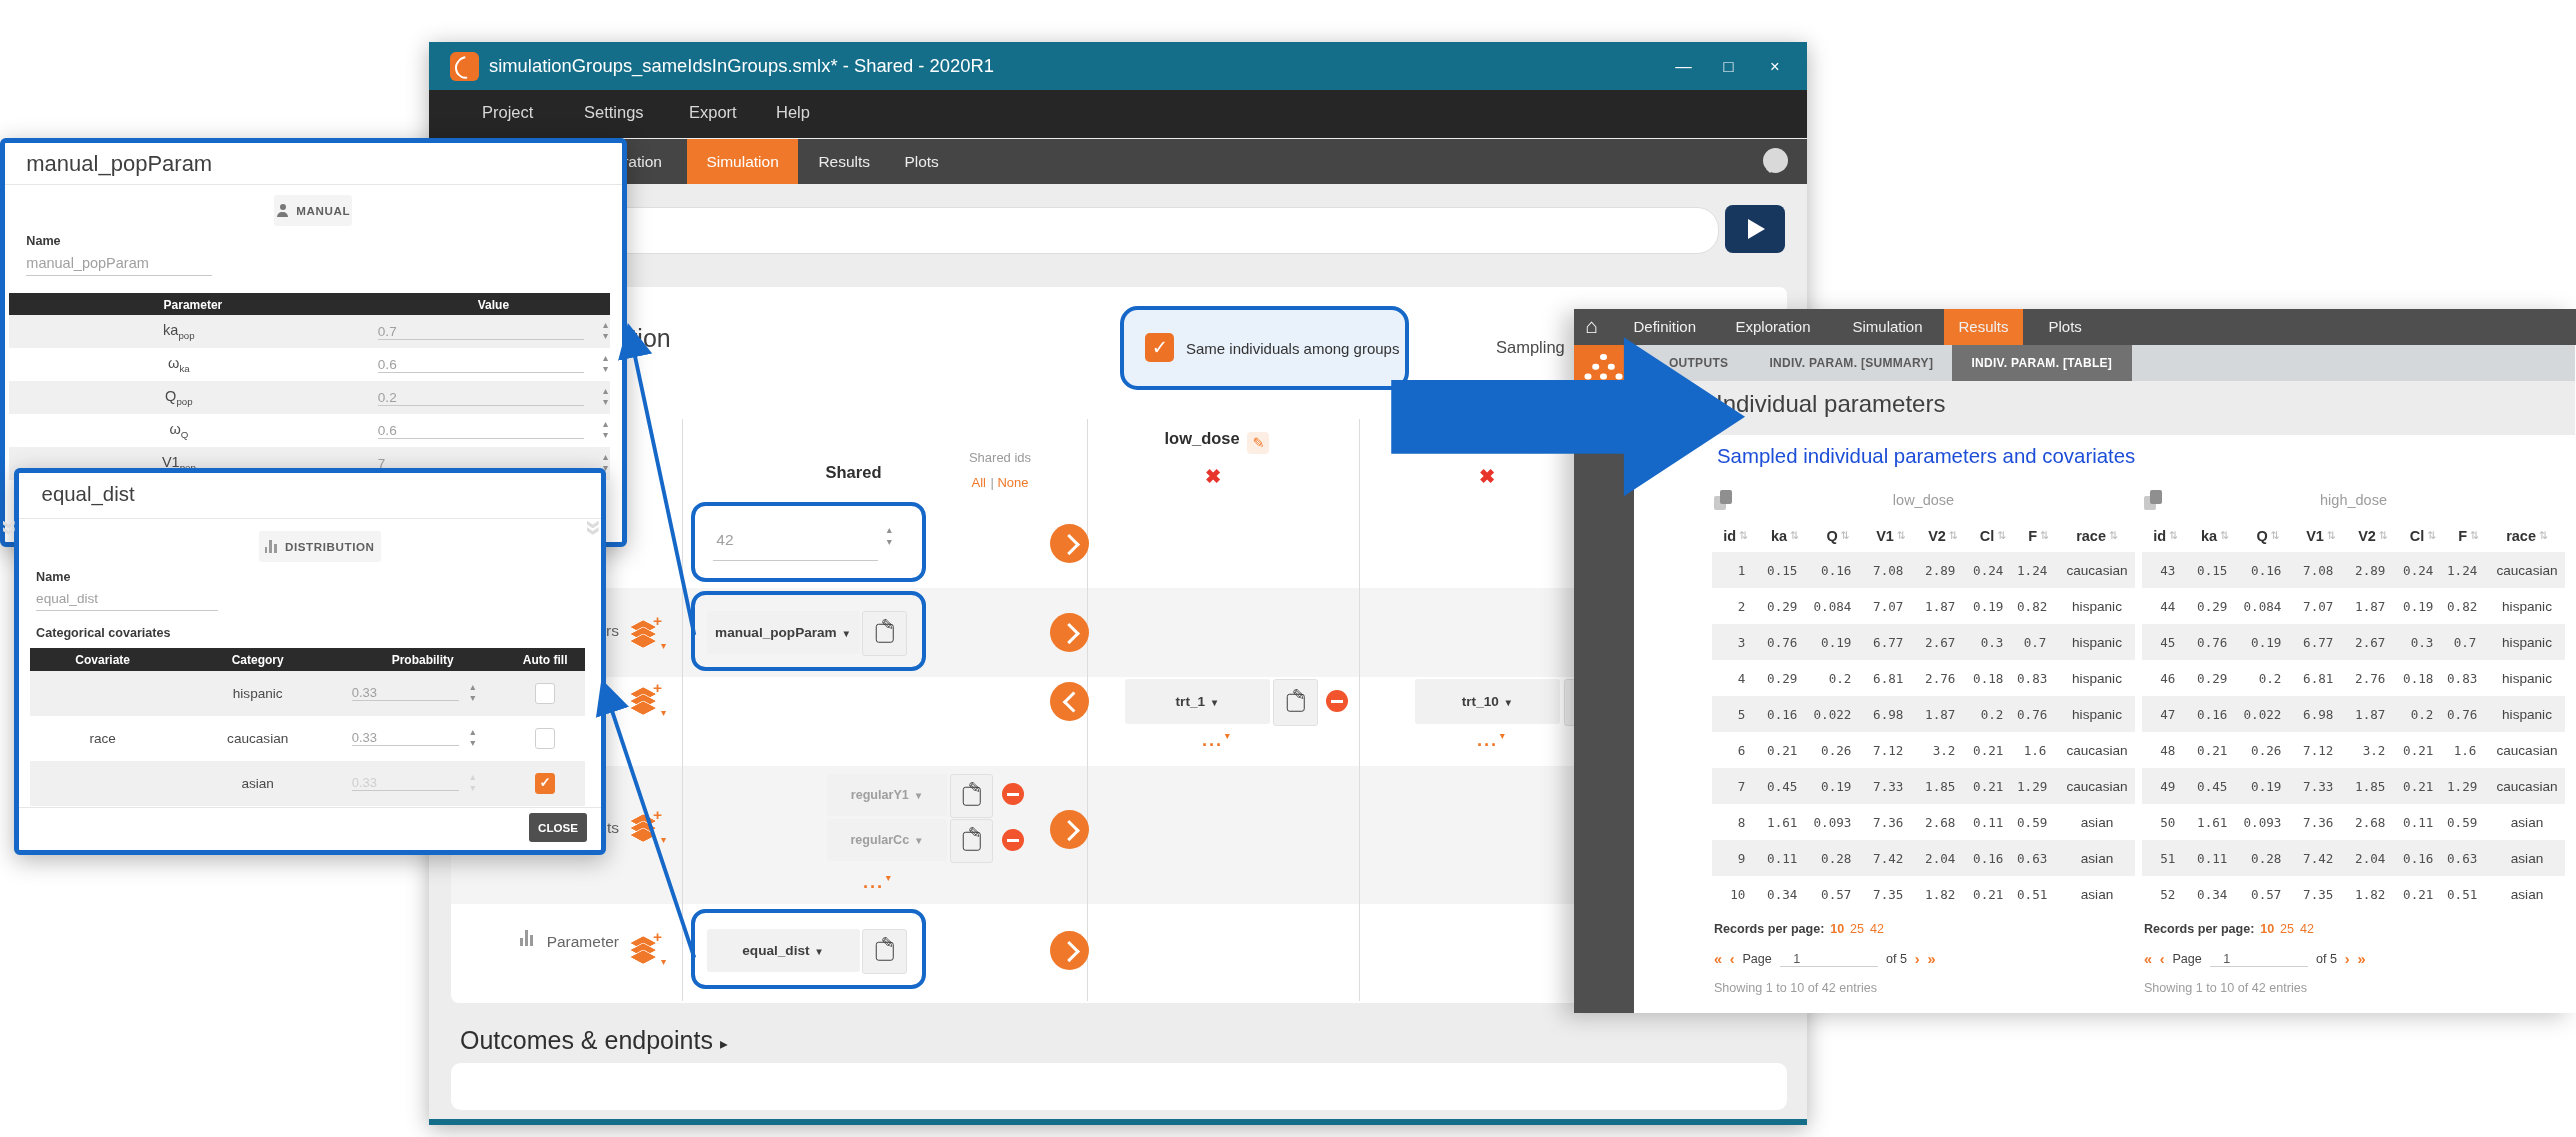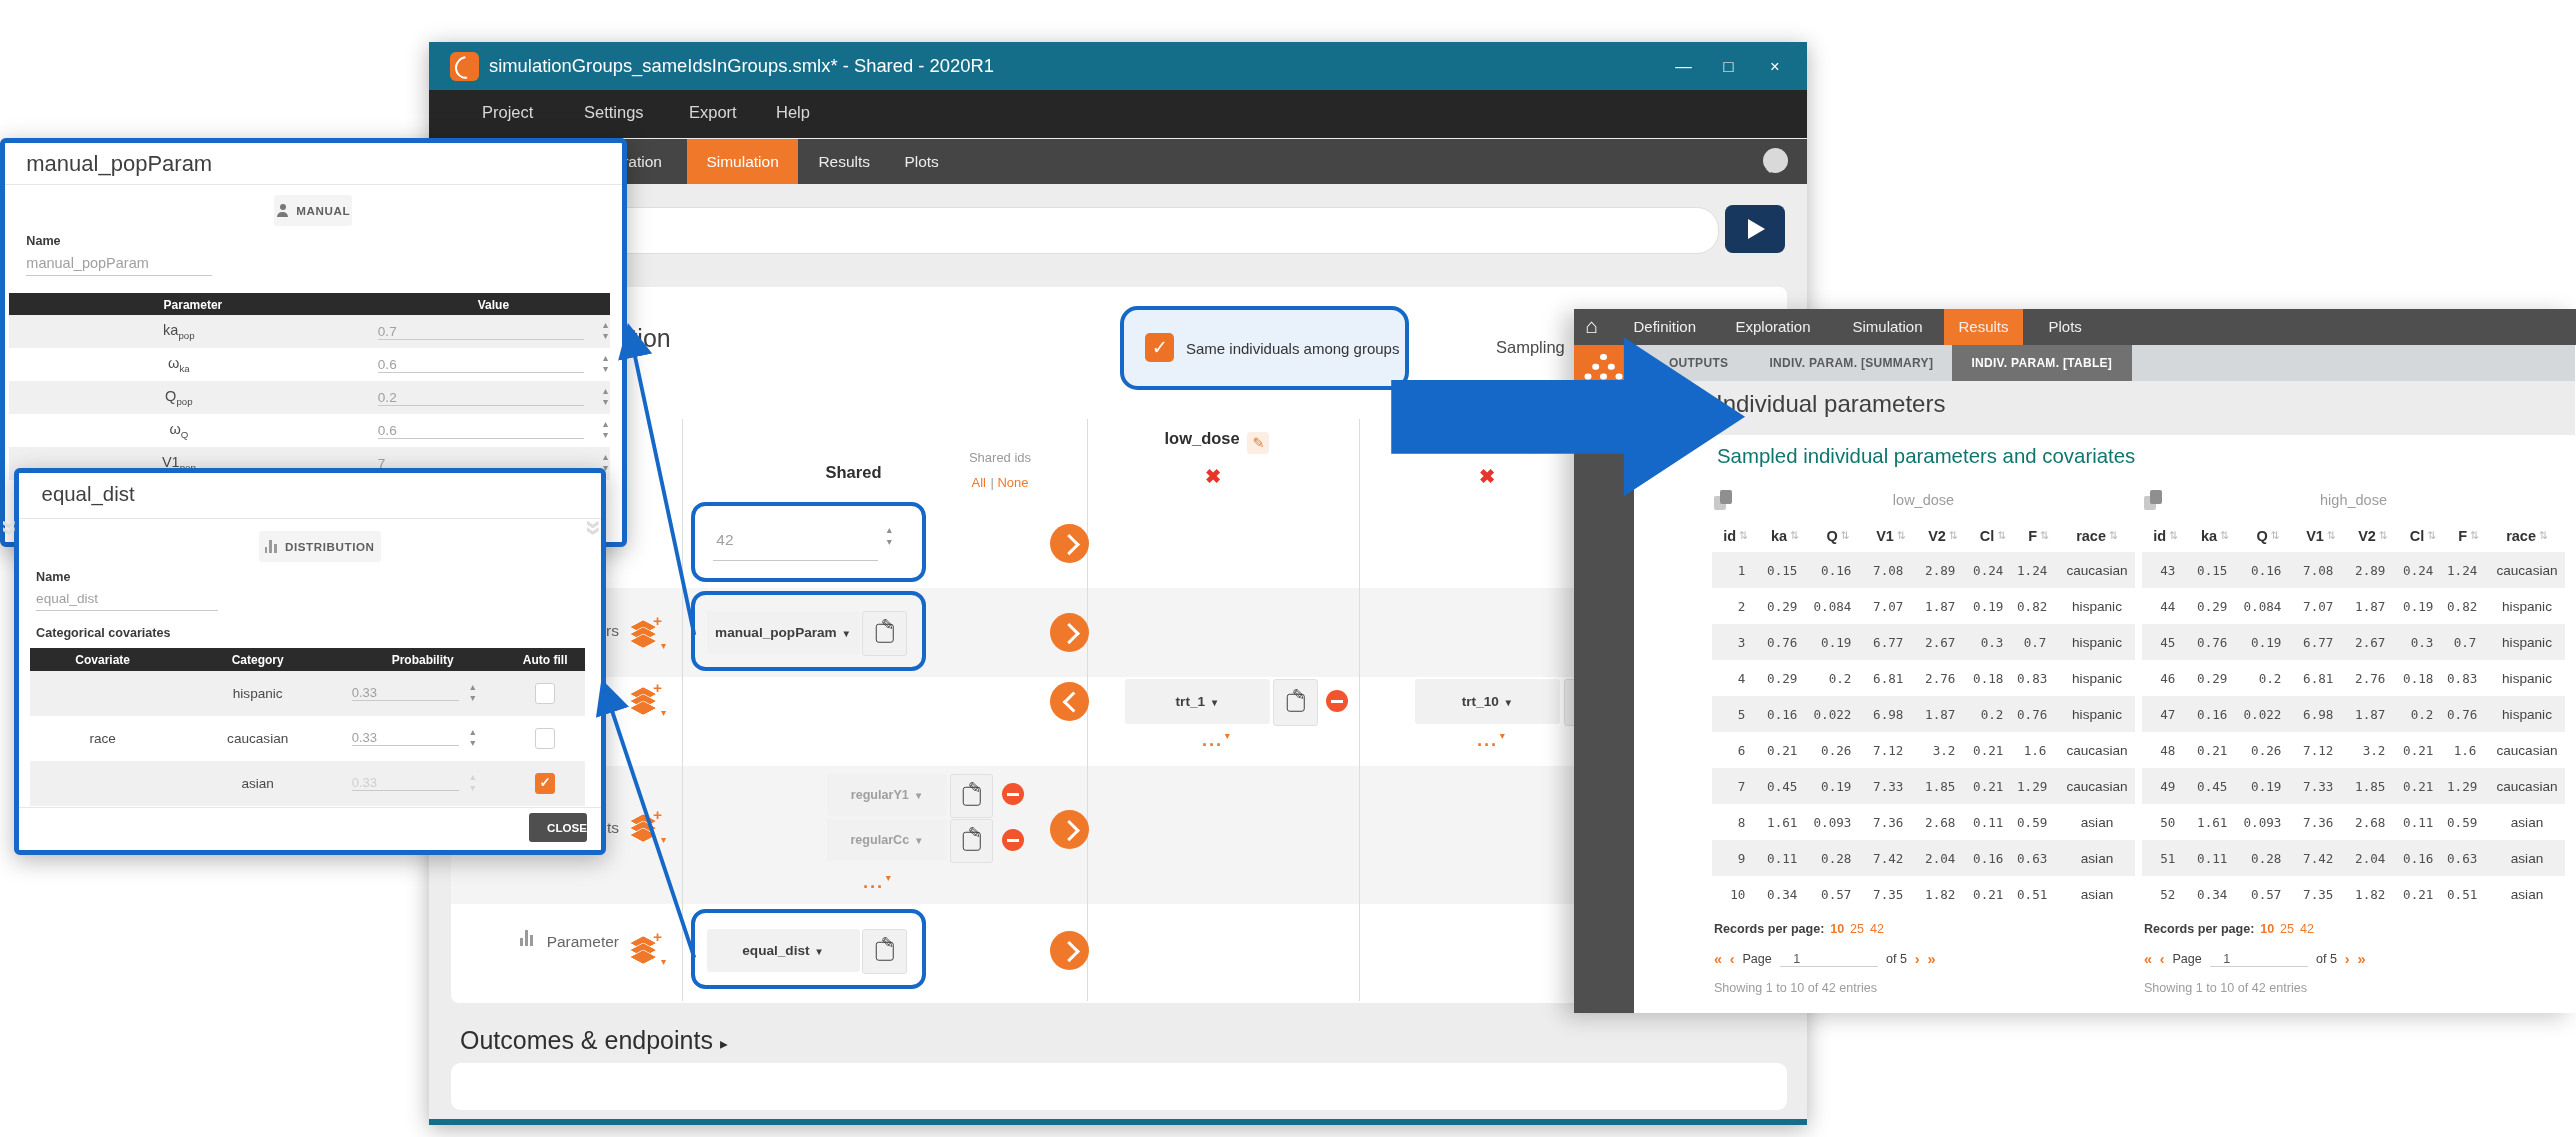--- a/index.html
+++ b/index.html
@@ -97,21 +97,21 @@
   #panel .home{position:absolute;left:11.6px;top:5.8px;color:#fff;font-size:20.4px;}
   #psidebar{position:absolute;left:0;top:36px;width:60px;height:668px;background:#4f4f4f;}
   #porange{position:absolute;left:0;top:0;width:60px;height:45px;background:#ee7225;}
   .dots{position:absolute;left:26px;top:8.7px;width:6.8px;height:6.8px;border-radius:50%;background:#fff;
       box-shadow:-7.8px 9.7px 0 #fff,7.8px 9.7px 0 #fff,-15.5px 19.4px 0 #fff,0 19.4px 0 #fff,15.5px 19.4px 0 #fff;}
   #psub{position:absolute;left:60px;top:36px;width:941px;height:36px;background:#d5d8db;}
   .psubtab{position:absolute;top:0;height:36px;line-height:36px;padding:0 19.4px;font-size:12px;color:#5a5a5a;font-weight:bold;letter-spacing:0.3px;}
   .psubtab.active{background:#717171;color:#fff;}
   #pgrayband{position:absolute;left:60px;top:72px;width:941px;height:54px;background:#ececec;}
   #pheading{position:absolute;left:142px;top:81px;font-size:24px;color:#3f3f3f;}
-  #psubheading{position:absolute;left:143px;top:136px;font-size:20.4px;color:#0f766e;}
+  #psubheading{position:absolute;left:143px;top:136px;font-size:20.4px;color:#1d4ed8;}
   .res-table{position:absolute;top:179px;width:423px;}
   .copyic{position:absolute;left:1.9px;top:1.9px;width:18.4px;height:20.4px;}
   .copyic:before{content:"";position:absolute;left:0;bottom:0;width:12.6px;height:14.5px;background:#c9c9c9;border-radius:1.9px;}
   .copyic:after{content:"";position:absolute;right:0;top:0;width:12.6px;height:14.5px;background:#8f8f8f;border-radius:1.9px;}
   .tbl-title{position:absolute;left:0;top:3.9px;width:100%;text-align:center;font-size:14.5px;color:#9c9c9c;}
   .tbl-head{position:absolute;left:0;top:31px;width:423px;height:33px;display:flex;align-items:center;}
   .th{display:flex;align-items:center;justify-content:center;font-size:14.5px;font-weight:bold;color:#333;}
   .th .sort{font-size:10.7px;color:#b8b8b8;margin-left:2.9px;font-weight:normal;}
   .tbl-body{position:absolute;left:0;top:64px;width:423px;}
   .tr{display:flex;align-items:center;height:36px;}
@@ -751,21 +751,21 @@
             <span>▲</span>
             <span>▼</span>
           </span>
       </span>
       <span style="width:80px;display:flex;justify-content:center;">
           <span class="cb cat-check checked">✓</span>
         </span>
     </div>
   </div>
   <div class="abs pp-div" style="top:334px;"></div>
-  <div class="abs closebtn" style="right:13.6px;bottom:7.8px;width:58px;height:29px;line-height:29px;text-align:right;">CLOSE</div>
+  <div class="abs closebtn" style="right:13.6px;bottom:7.8px;width:58px;height:29px;line-height:29px;">CLOSE</div>
 </div>
 
 <span class="abs zig" style="left:1.9px;top:518px;z-index:40;">»</span>
 <span class="abs zig" style="left:586px;top:518px;z-index:40;">»</span>
 
 <svg id="overlay" width="2576" height="1137" viewBox="0 0 2657 1173">
   <defs>
     <marker id="ah" markerWidth="9" markerHeight="9" refX="6" refY="4.5" orient="auto">
       <path d="M0,0 L9,4.5 L0,9 z" fill="#1668c8"></path>
     </marker>

